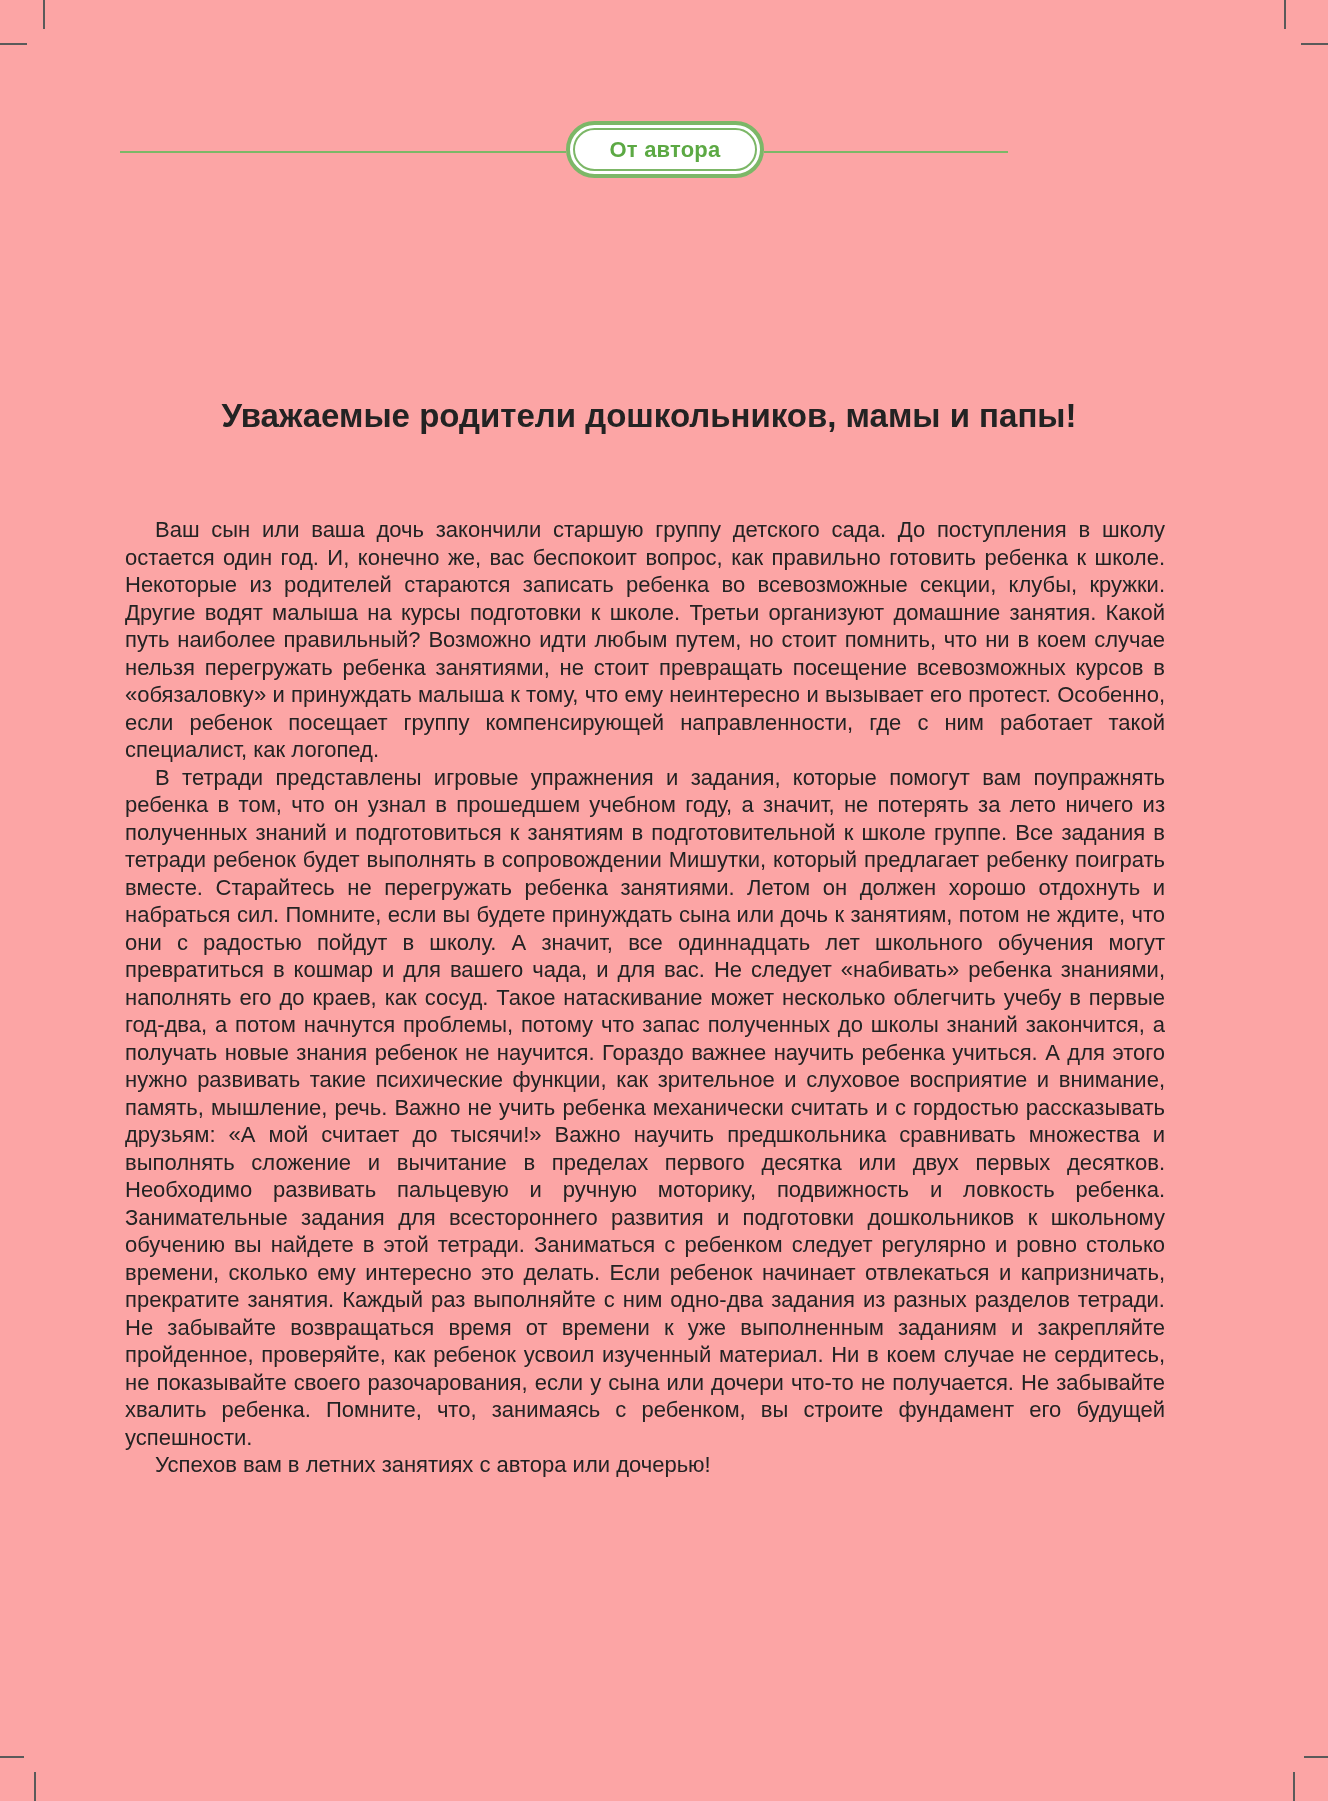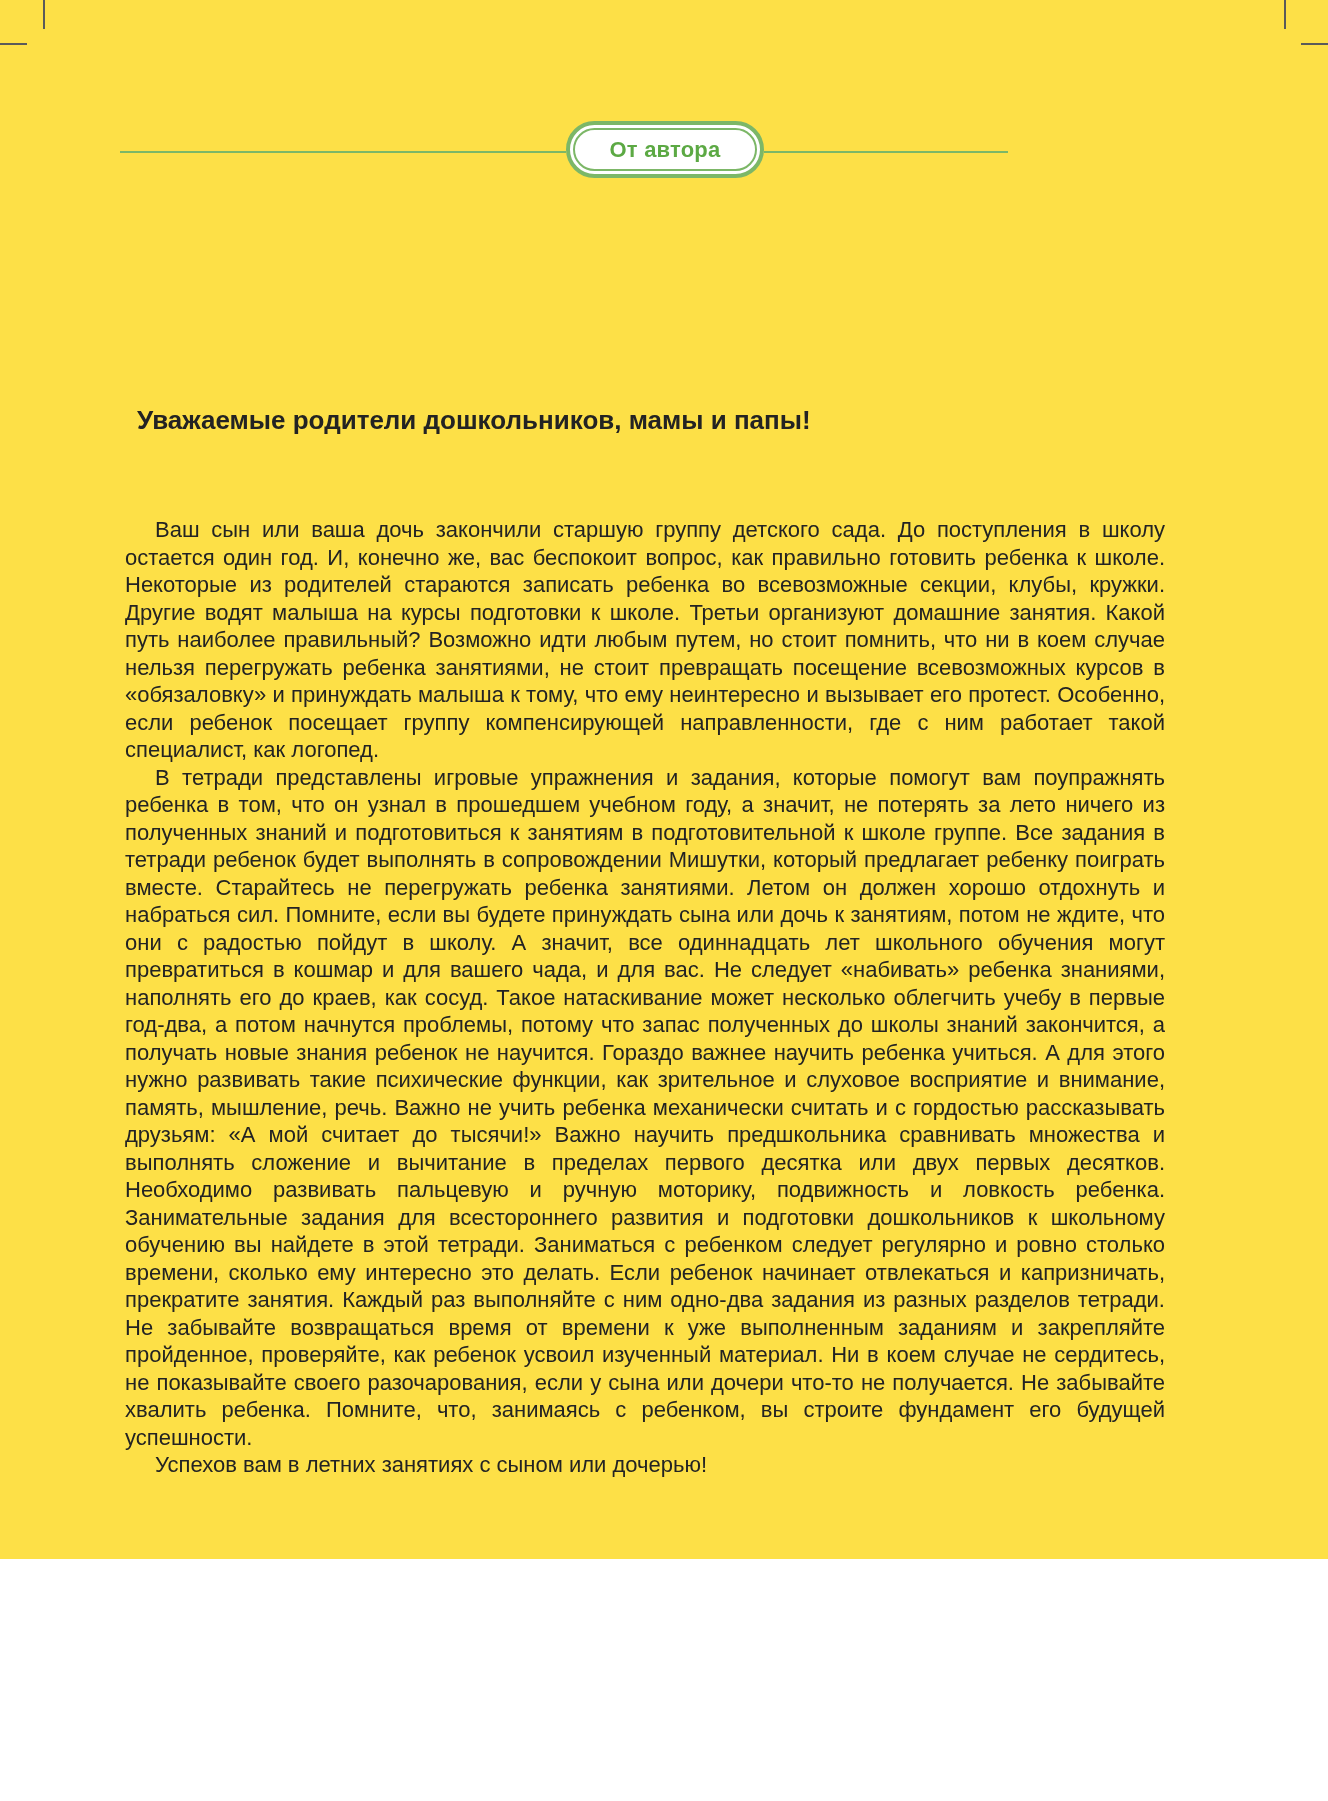--- a/index.html
+++ b/index.html
@@ -1,20 +1,20 @@
 <!DOCTYPE html>
 <html lang="ru" style="--green: #7cb767; --green_text: #5ca944; --ink: #232323; --mark: #5a5a5a;"><head>
 <meta charset="utf-8">
 <style>
   html, body { margin: 0; padding: 0; background: #ffffff; }
   .page {
     position: relative;
     width: 1328px;
-    height: 1559px;
-    background: #fde047;
+    height: 1801px;
+    background: #fca5a5;
     font-family: "Liberation Sans", "DejaVu Sans", sans-serif;
     color: var(--ink, #222222);
     overflow: hidden;
   }
 
   
   .crop { position: absolute; background: var(--mark, #5a5a5a); }
   .crop.v { width: 2px; height: 29px; }
   .crop.h { height: 2px; width: 27px; }
   .crop.tl-v { left: 43px; top: 0; }
@@ -64,23 +64,23 @@
     color: var(--green_text, #5ca944);
     letter-spacing: 0.2px;
   }
 
   
   .doc-title {
     position: absolute;
     top: 393px;
     left: 125px;
     width: 1040px;
-    margin: 12px;
-    text-align: left;
-    font-size: 26px;
+    margin: 4px;
+    text-align: center;
+    font-size: 33px;
     font-weight: bold;
     color: var(--ink, #222222);
   }
   .body-text {
     position: absolute;
     top: 488px;
     left: 125px;
     width: 1040px;
     font-size: 22px;
     line-height: 27.5px;
@@ -109,16 +109,16 @@
   <div class="badge">
     <span class="badge-inner"></span>
     <span class="badge-label">От автора</span>
   </div>
 
   <h1 class="doc-title">Уважаемые родители дошкольников, мамы и папы!</h1>
 
   <div class="body-text">
     <p>Ваш сын или ваша дочь закончили старшую группу детского сада. До поступления в школу остается один год. И, конечно же, вас беспокоит вопрос, как правильно готовить ребенка к школе. Некоторые из родителей стараются записать ребенка во всевозможные секции, клубы, кружки. Другие водят малыша на курсы подготовки к школе. Третьи организуют домашние занятия. Какой путь наиболее правильный? Возможно идти любым путем, но стоит помнить, что ни в коем случае нельзя перегружать ребенка занятиями, не стоит превращать посещение всевозможных курсов в «обязаловку» и принуждать малыша к тому, что ему неинтересно и вызывает его протест. Особенно, если ребенок посещает группу компенсирующей направленности, где с ним работает такой специалист, как логопед.</p>
     <p>В тетради представлены игровые упражнения и задания, которые помогут вам поупражнять ребенка в том, что он узнал в прошедшем учебном году, а значит, не потерять за лето ничего из полученных знаний и подготовиться к занятиям в подготовительной к школе группе. Все задания в тетради ребенок будет выполнять в сопровождении Мишутки, который предлагает ребенку поиграть вместе. Старайтесь не перегружать ребенка занятиями. Летом он должен хорошо отдохнуть и набраться сил. Помните, если вы будете принуждать сына или дочь к занятиям, потом не ждите, что они с радостью пойдут в школу. А значит, все одиннадцать лет школьного обучения могут превратиться в кошмар и для вашего чада, и для вас. Не следует «набивать» ребенка знаниями, наполнять его до краев, как сосуд. Такое натаскивание может несколько облегчить учебу в первые год-два, а потом начнутся проблемы, потому что запас полученных до школы знаний закончится, а получать новые знания ребенок не научится. Гораздо важнее научить ребенка учиться. А для этого нужно развивать такие психические функции, как зрительное и слуховое восприятие и внимание, память, мышление, речь. Важно не учить ребенка механически считать и с гордостью рассказывать друзьям: «А мой считает до тысячи!» Важно научить предшкольника сравнивать множества и выполнять сложение и вычитание в пределах первого десятка или двух первых десятков. Необходимо развивать пальцевую и ручную моторику, подвижность и ловкость ребенка. Занимательные задания для всестороннего развития и подготовки дошкольников к школьному обучению вы найдете в этой тетради. Заниматься с ребенком следует регулярно и ровно столько времени, сколько ему интересно это делать. Если ребенок начинает отвлекаться и капризничать, прекратите занятия. Каждый раз выполняйте с ним одно-два задания из разных разделов тетради. Не забывайте возвращаться время от времени к уже выполненным заданиям и закрепляйте пройденное, проверяйте, как ребенок усвоил изученный материал. Ни в коем случае не сердитесь, не показывайте своего разочарования, если у сына или дочери что-то не получается. Не забывайте хвалить ребенка. Помните, что, занимаясь с ребенком, вы строите фундамент его будущей успешности.</p>
-    <p>Успехов вам в летних занятиях с сыном или дочерью!</p>
+    <p>Успехов вам в летних занятиях с автора или дочерью!</p>
   </div>
 
 </div>
 
 </body></html>

